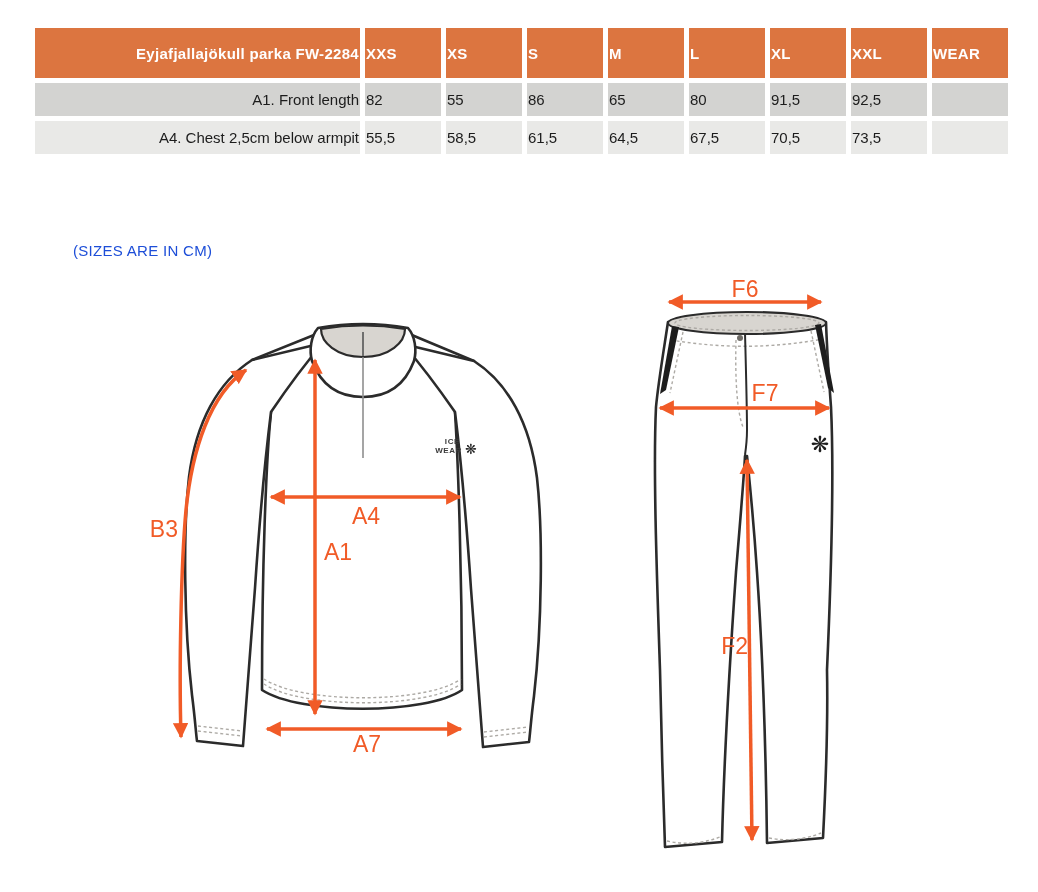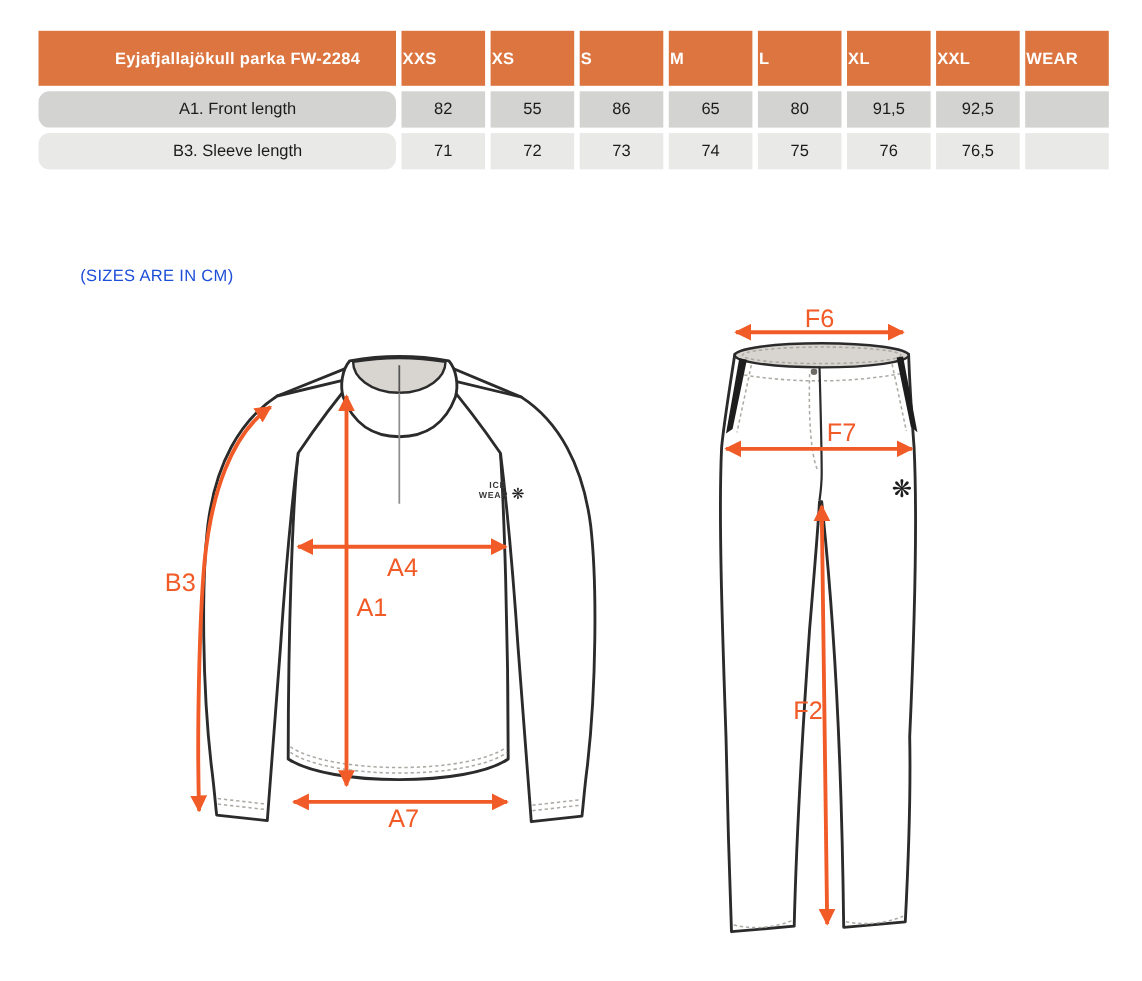--- a/index.html
+++ b/index.html
@@ -11,25 +11,25 @@
   .stage { position:absolute; inset:0; }
 
   table.size {
     position:absolute; left:30px; top:23px;
     border-collapse:separate; border-spacing:5px; table-layout:fixed;
   }
   table.size th {
     background:#dc7540; color:#ffffff; font-weight:bold; font-size:15px;
     height:48px; text-align:left; letter-spacing:0.3px;
   }
-  table.size th.lbl { text-align:center; padding-left:38px; }
+  table.size th.lbl { text-align:right; padding-left:38px; }
   table.size td {
-    font-size:15px; color:#1c1c1c; text-align:center; height:31px;
+    font-size:15px; color:#1c1c1c; text-align:left; height:31px;
   }
-  table.size td.lbl { text-align:center; padding-left:38px;border-radius:10px; }
+  table.size td.lbl { text-align:right; padding-left:38px; }
   tr.dark td  { background:#d3d3d1; }
   tr.light td { background:#e9e9e7; }
 
   .note {
     position:absolute; left:73px; top:242px;
     font-size:15px; color:#1d4ed8; letter-spacing:0.3px;
   }
 
   svg.jacket { position:absolute; left:140px; top:290px; }
   svg.pants  { position:absolute; left:620px; top:280px; }
@@ -81,28 +81,28 @@
       <td>82</td>
       <td>55</td>
       <td>86</td>
       <td>65</td>
       <td>80</td>
       <td>91,5</td>
       <td>92,5</td>
       <td></td>
     </tr>
     <tr class="light">
-      <td class="lbl">B3. Sleeve length</td>
-      <td>71</td>
-      <td>72</td>
-      <td>73</td>
-      <td>74</td>
-      <td>75</td>
-      <td>76</td>
-      <td>76,5</td>
+      <td class="lbl">A4. Chest 2,5cm below armpit</td>
+      <td>55,5</td>
+      <td>58,5</td>
+      <td>61,5</td>
+      <td>64,5</td>
+      <td>67,5</td>
+      <td>70,5</td>
+      <td>73,5</td>
       <td></td>
     </tr>
   </tbody>
     </table>
 
   <div class="note">(SIZES ARE IN CM)</div>
 
   <svg class="jacket" width="452" height="482" viewBox="0 0 452 482" xmlns="http://www.w3.org/2000/svg">
     <defs>
       <marker id="jae" viewBox="0 0 10 10" refX="9" refY="5" markerWidth="4.4" markerHeight="4.4" orient="auto">

